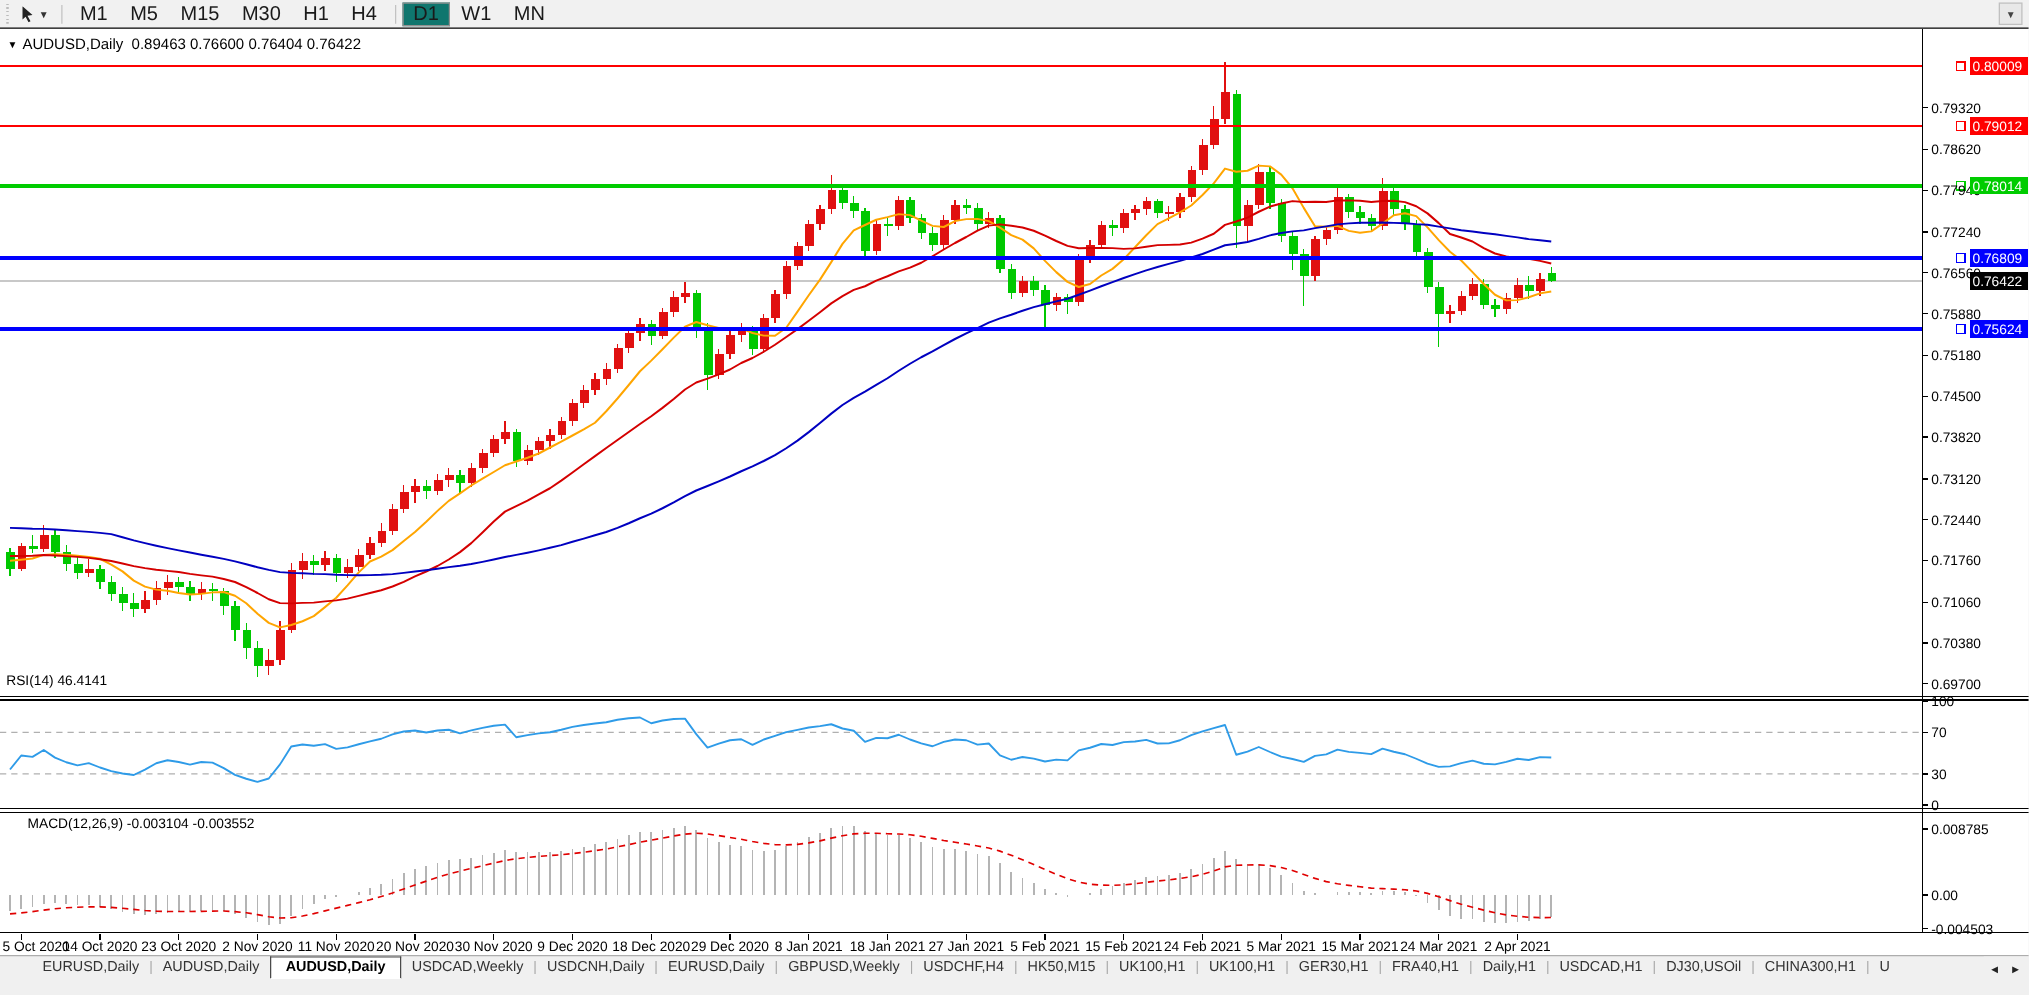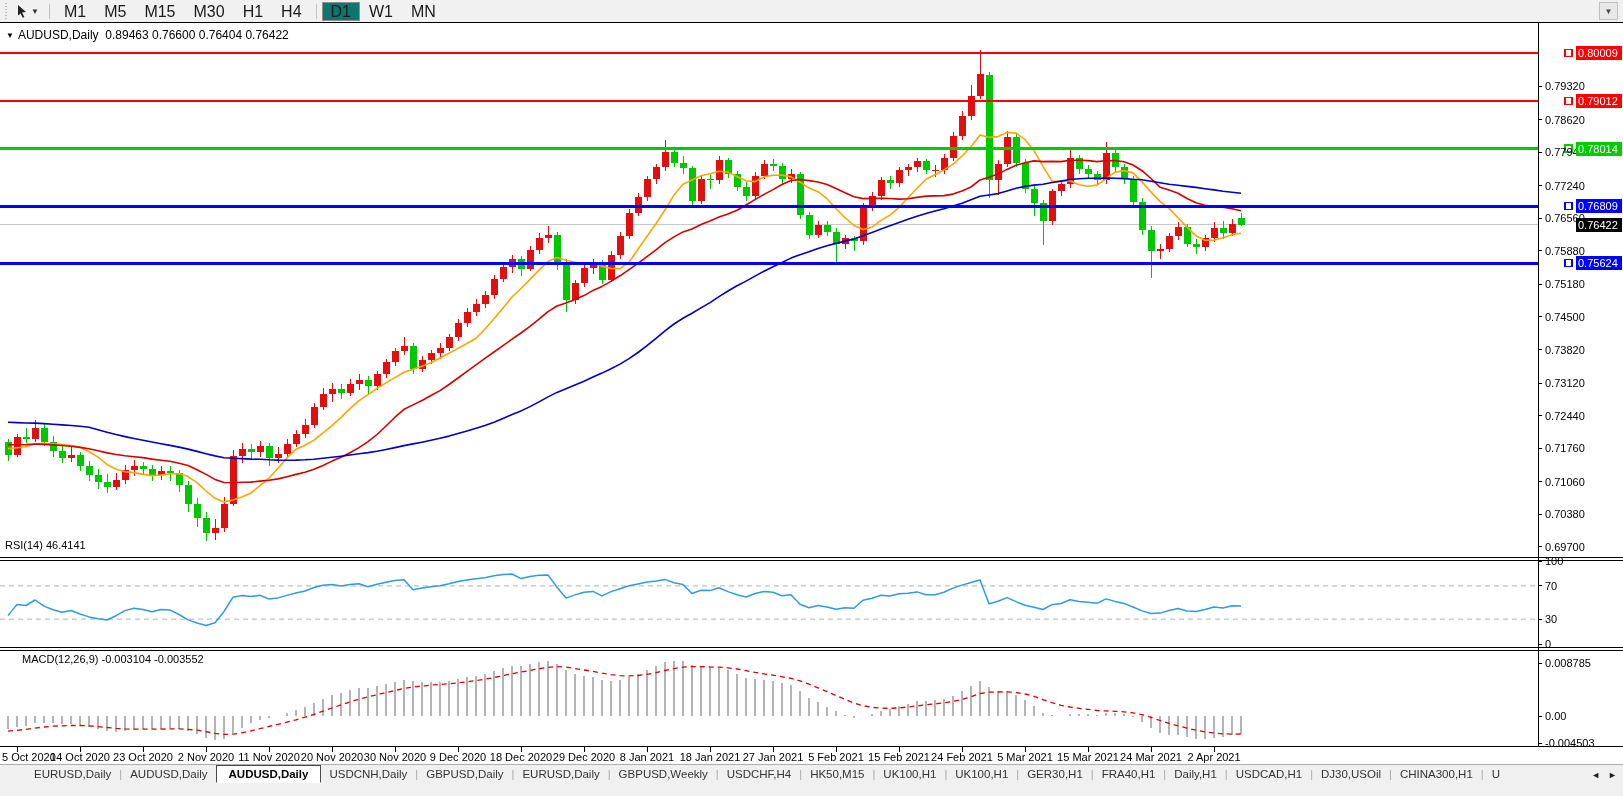--- a/index.html
+++ b/index.html
@@ -598,23 +598,23 @@
   <div class="overlay-label" id="rsi-label">RSI(14) 46.4141</div>
   <div class="overlay-label" id="macd-label">MACD(12,26,9) -0.003104 -0.003552</div>
 </div>
 
 <div id="tab-bar">
   <div id="tab-strip">
       <div class="tab">EURUSD,Daily</div>
       <span class="tab-sep">|</span>
       <div class="tab">AUDUSD,Daily</div>
       <div class="tab active">AUDUSD,Daily</div>
+      <div class="tab">USDCAD,Weekly</div>
+      <span class="tab-sep">|</span>
       <div class="tab">USDCNH,Daily</div>
-      <span class="tab-sep">|</span>
-      <div class="tab">GBPUSD,Daily</div>
       <span class="tab-sep">|</span>
       <div class="tab">EURUSD,Daily</div>
       <span class="tab-sep">|</span>
       <div class="tab">GBPUSD,Weekly</div>
       <span class="tab-sep">|</span>
       <div class="tab">USDCHF,H4</div>
       <span class="tab-sep">|</span>
       <div class="tab">HK50,M15</div>
       <span class="tab-sep">|</span>
       <div class="tab">UK100,H1</div>

